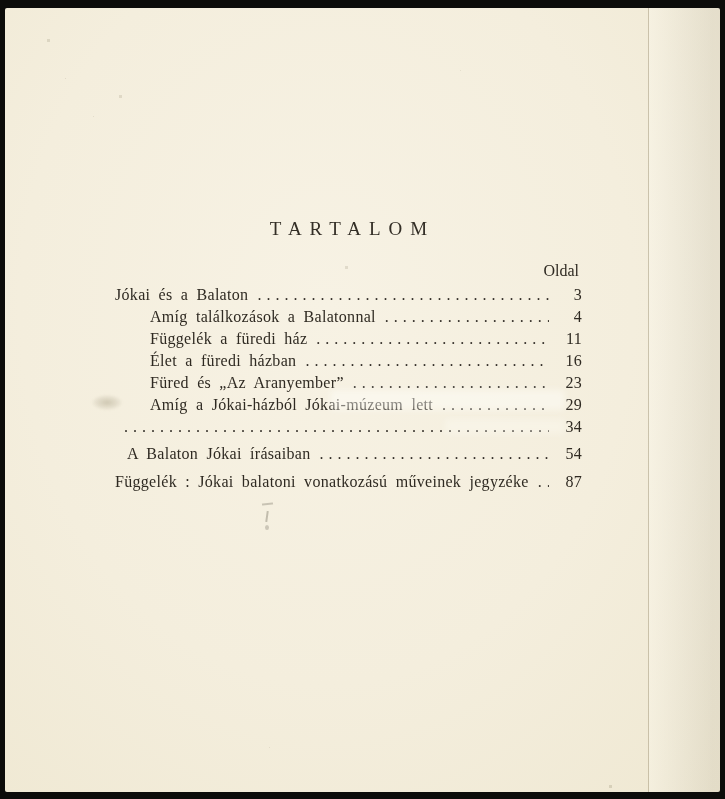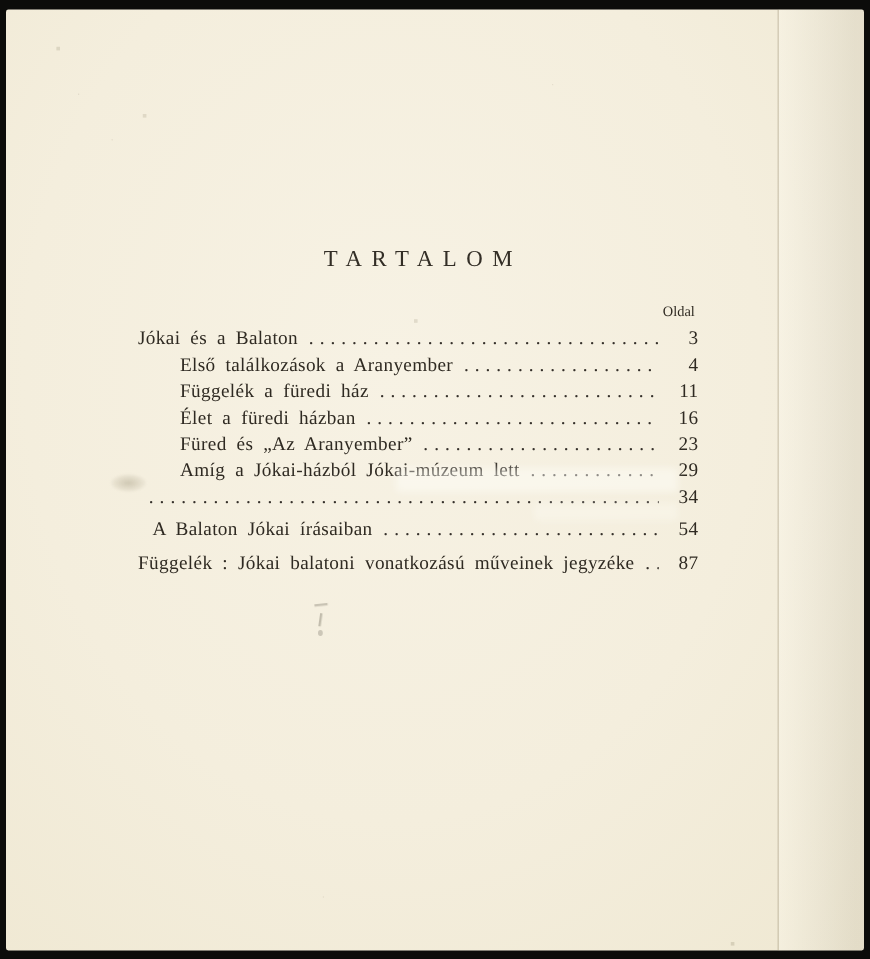--- a/index.html
+++ b/index.html
@@ -40,39 +40,39 @@
     position: absolute;
     left: 644px;
     top: 0;
     right: 0;
     height: 100%;
     background: linear-gradient(to right, rgba(255,253,244,0.30), rgba(0,0,0,0.05) 90%);
   }
   .content {
     position: absolute;
     left: 110px;
-    top: 4px;
+    top: 16px;
     width: 467px;
     color: #2f2a22;
   }
   .title {
     margin: 0;
     padding-top: 194px;
     font-size: 19px;
     font-weight: normal;
     line-height: 22px;
     letter-spacing: 8px;
     padding-left: 8px; 
     text-align: center;
     color: #332e26;
   }
   .col-header {
     margin-top: 20px;
     line-height: 22px;
-    font-size: 12px;
+    font-size: 16px;
     text-align: right;
     padding-right: 3px;
     word-spacing: 3px;
   }
   #toc { margin-top: 2px; }
   .row {
     display: flex;
     align-items: baseline;
     line-height: 22px;
     font-size: 16px;
@@ -187,21 +187,21 @@
     <div class="content">
       <h1 class="title">TARTALOM</h1>
       <div class="col-header">Oldal</div>
       <div id="toc">
           <div class="row">
             <span class="label">Jókai és a Balaton</span>
             <span class="leader"></span>
             <span class="num">3</span>
           </div>
           <div class="row indent">
-            <span class="label">Első találkozások a Aranyember</span>
+            <span class="label">Amíg találkozások a Balatonnal</span>
             <span class="leader"></span>
             <span class="num">4</span>
           </div>
           <div class="row indent">
             <span class="label">Függelék a füredi ház</span>
             <span class="leader"></span>
             <span class="num">11</span>
           </div>
           <div class="row indent">
             <span class="label">Élet a füredi házban</span>

